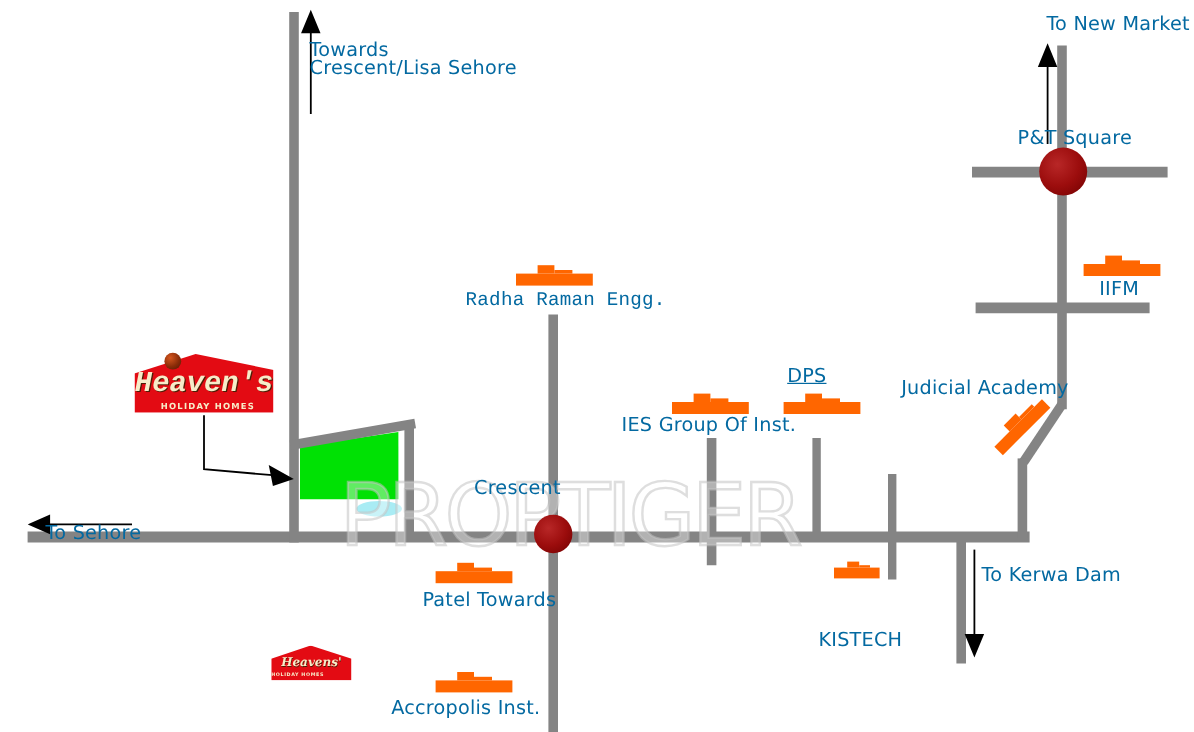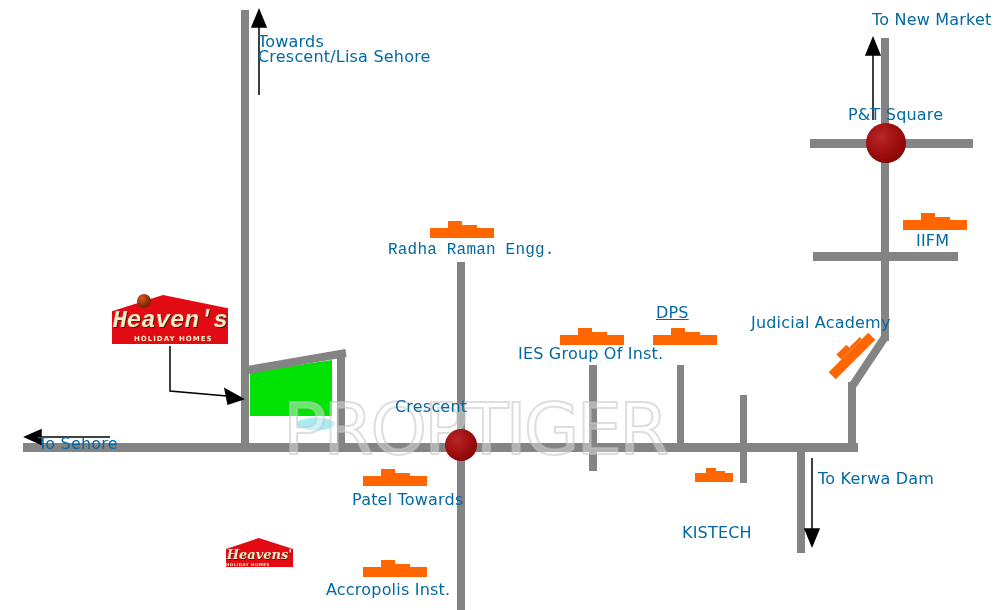--- a/index.html
+++ b/index.html
@@ -33,21 +33,21 @@
   .sign.big{left:112px;top:295px;width:116px;height:49px;
     clip-path:polygon(0 33%,44% 0,100% 27%,100% 100%,0 100%);}
   .sign.small{left:226px;top:538px;width:67px;height:29px;
     clip-path:polygon(0 38%,49% 0,100% 38%,100% 100%,0 100%);}
   .sign .script{
     font-family:"DejaVu Serif", serif;font-style:italic;font-weight:bold;
     color:var(--brand-cream);text-align:center;line-height:1;
     text-shadow:1px 1px 0 #4d1d06;
   }
   .sign.big .script{font-size:24px;margin-top:14px;font-family:Liberation Mono, monospace;}
-  .sign.small .script{font-size:13px;margin-top:10px;text-shadow:.5px .5px 0 #4d1d06;}
+  .sign.small .script{font-size:10px;margin-top:10px;text-shadow:.5px .5px 0 #4d1d06;}
   .sign .tag{
     font-weight:bold;color:var(--brand-cream);text-align:left;letter-spacing:1px;
     line-height:1;
   }
   .sign.big .tag{font-size:7px;margin-top:3px;padding-left:22px;}
   .sign.small .tag{font-size:4px;margin-top:2px;letter-spacing:.5px;}
   .ball{
     position:absolute;left:137px;top:294px;width:14px;height:14px;border-radius:50%;
     background:radial-gradient(circle at 35% 30%, #d4561e 0%, #8a2c08 55%, #4d1703 100%);
   }

